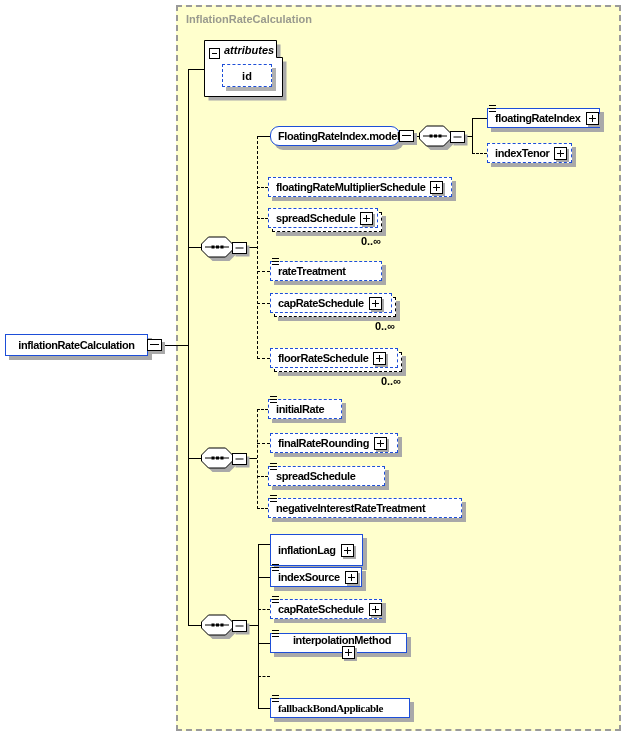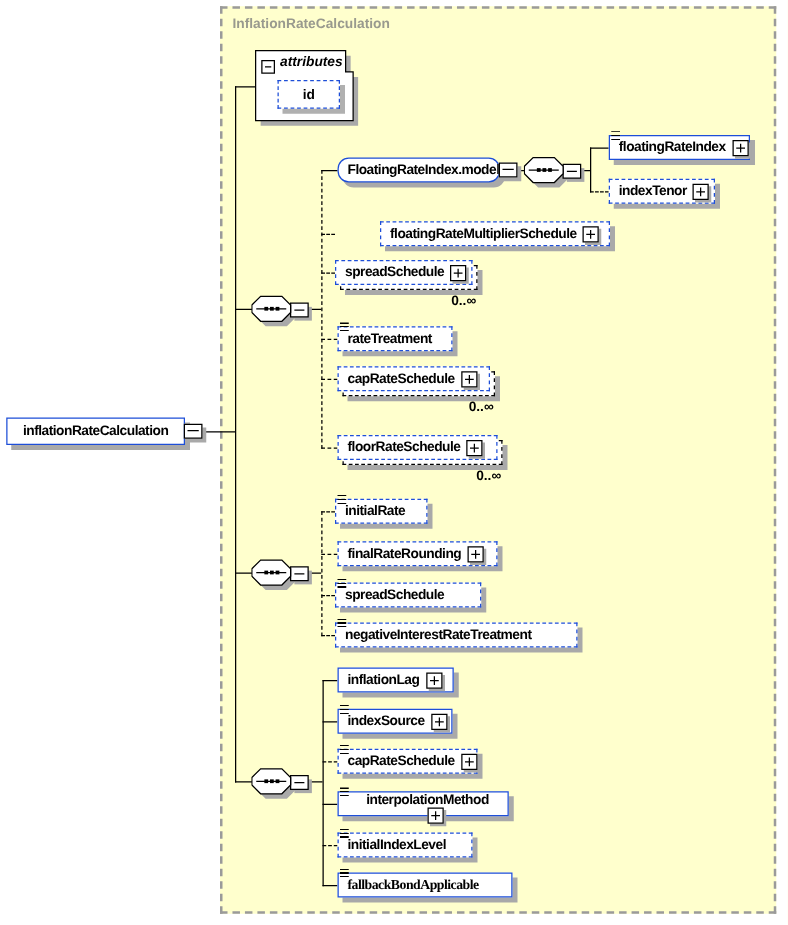--- a/index.html
+++ b/index.html
@@ -180,35 +180,35 @@
     <span class="doc"></span>
     <span class="lbl">floatingRateIndex</span>
     <span class="pm plus"></span>
   </div>
 
   <div class="el dashed" style="left:487px;top:143px;width:85px;height:20px;">
     <span class="lbl">indexTenor</span>
     <span class="pm plus"></span>
   </div>
 
-  <div class="el dashed" style="left:268px;top:177px;width:184px;height:20px;margin-left:36px;">
+  <div class="el dashed" style="left:268px;top:177px;width:184px;height:20px;">
     <span class="lbl">floatingRateMultiplierSchedule</span>
     <span class="pm plus"></span>
   </div>
 
   <div class="elwrap" style="left:268px;top:208px;width:110px;height:20px;">
     <div class="backbox"></div>
     <div class="el dashed">
       <span class="lbl">spreadSchedule</span>
       <span class="pm plus"></span>
     </div>
     <span class="occ">0..∞</span>
   </div>
 
-  <div class="el dashed" style="left:270px;top:261px;width:92px;height:20px;">
+  <div class="el dashed" style="left:270px;top:261px;width:112px;height:20px;">
     <span class="doc"></span>
     <span class="lbl">rateTreatment</span>
   </div>
 
   <div class="elwrap" style="left:270px;top:293px;width:122px;height:20px;">
     <div class="backbox"></div>
     <div class="el dashed">
       <span class="lbl">capRateSchedule</span>
       <span class="pm plus"></span>
     </div>
@@ -237,21 +237,21 @@
   <div class="el dashed" style="left:268px;top:466px;width:117px;height:20px;">
     <span class="doc"></span>
     <span class="lbl">spreadSchedule</span>
   </div>
 
   <div class="el dashed" style="left:268px;top:498px;width:194px;height:20px;">
     <span class="doc"></span>
     <span class="lbl">negativeInterestRateTreatment</span>
   </div>
 
-  <div class="el" style="left:270px;top:534px;width:93px;height:20px;">
+  <div class="el" style="left:270px;top:534px;width:93px;height:32px;">
     <span class="lbl">inflationLag</span>
     <span class="pm plus"></span>
   </div>
 
   <div class="el" style="left:270px;top:567px;width:92px;height:20px;">
     <span class="doc"></span>
     <span class="lbl">indexSource</span>
     <span class="pm plus"></span>
   </div>
 
@@ -260,23 +260,19 @@
     <span class="lbl">capRateSchedule</span>
     <span class="pm plus"></span>
   </div>
 
   <div class="el" style="left:270px;top:633px;width:137px;height:20px;flex-direction:column;">
     <span class="doc"></span>
     <span class="lbl">interpolationMethod</span>
     <span class="pm plus"></span>
   </div>
 
-  <div class="el dashed" style="left:270px;top:666px;width:108px;height:20px;">
-    <span class="doc"></span>
-    <span class="lbl">initialIndexLevel</span>
-  </div>
 
   <div class="el" style="left:270px;top:698px;width:140px;height:20px;font-family:Liberation Serif, serif;">
     <span class="doc"></span>
     <span class="lbl">fallbackBondApplicable</span>
   </div>
 
 </div>
 
 </body></html>

